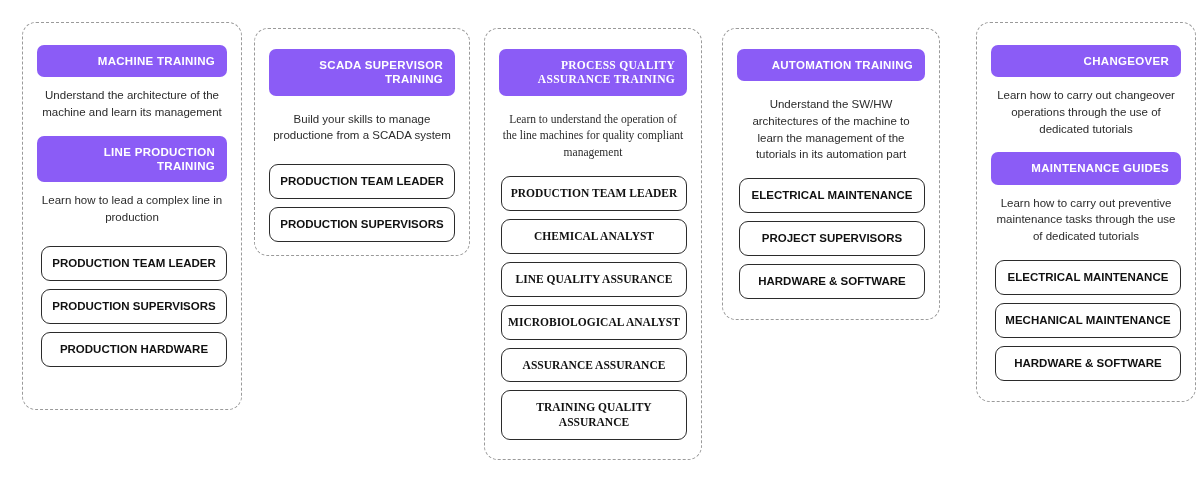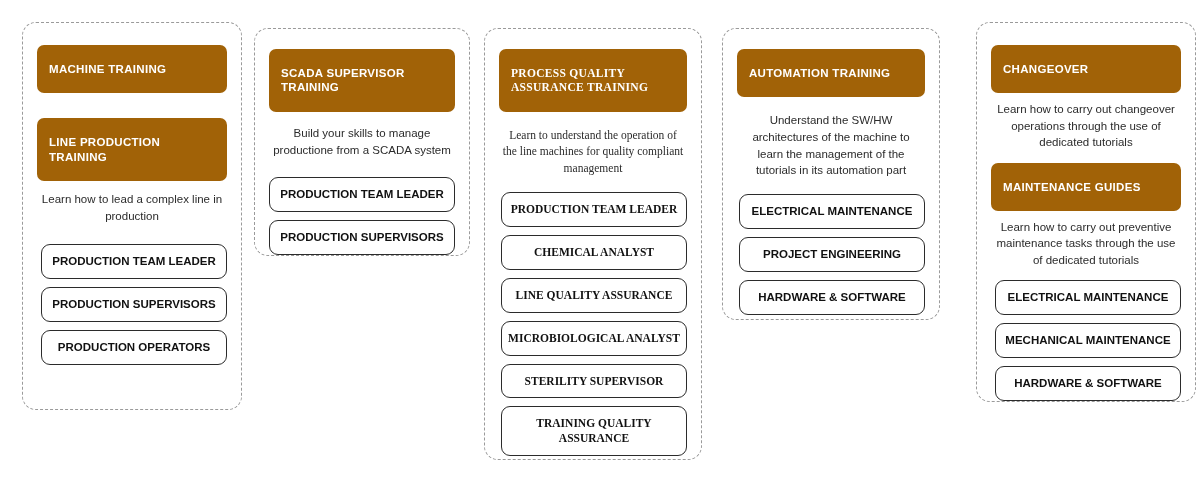--- a/index.html
+++ b/index.html
@@ -21,29 +21,29 @@
     position: absolute;
     border: 1.5px dashed #9a9a9a;
     border-radius: 14px;
     background: #ffffff;
     padding: 0 14px;
     display: flex;
     flex-direction: column;
     align-items: center;
   }
   .pill {
-    background: #a16207;
+    background: #8b5cf6;
     color: #ffffff;
     border-radius: 7px;
     font-weight: bold;
     font-size: 11.5px;
     letter-spacing: 0.3px;
-    text-align: left;
+    text-align: right;
     line-height: 1.25;
-    padding: 17px 12px;
+    padding: 9px 12px;
     width: 100%;
     max-width: 196px;
   }
   .desc {
     color: #2b2b2b;
     font-size: 11.5px;
     line-height: 1.45;
     text-align: center;
     width: 100%;
     padding: 0 2px;
@@ -74,29 +74,30 @@
   #col-4 { left: 976px; top: 22px;  width: 220px; height: 380px; padding-top: 22px; }
 </style>
 </head>
 <body>
 
 <div id="board">
 
   <div class="column" id="col-0">
     <div class="pill">MACHINE TRAINING</div>
     <div class="spacer-sm"></div>
+    <div class="desc">Understand the architecture of the machine and learn its management</div>
     <div class="spacer-md"></div>
     <div class="pill">LINE PRODUCTION TRAINING</div>
     <div class="spacer-sm"></div>
     <div class="desc">Learn how to lead a complex line in production</div>
     <div class="spacer-lg"></div>
     <div class="stack">
       <div class="item">PRODUCTION TEAM LEADER</div>
       <div class="item">PRODUCTION SUPERVISORS</div>
-      <div class="item">PRODUCTION OPERATORS</div>
+      <div class="item">PRODUCTION HARDWARE</div>
     </div>
   </div>
 
   <div class="column" id="col-1">
     <div class="pill">SCADA SUPERVISOR TRAINING</div>
     <div class="spacer-md"></div>
     <div class="desc">Build your skills to manage productione from a SCADA system</div>
     <div class="spacer-lg"></div>
     <div class="stack">
       <div class="item">PRODUCTION TEAM LEADER</div>
@@ -107,33 +108,33 @@
   <div class="column" id="col-2">
     <div class="pill">PROCESS QUALITY ASSURANCE TRAINING</div>
     <div class="spacer-md"></div>
     <div class="desc">Learn to understand the operation of the line machines for quality compliant management</div>
     <div class="spacer-md"></div>
     <div class="stack">
       <div class="item">PRODUCTION TEAM LEADER</div>
       <div class="item">CHEMICAL ANALYST</div>
       <div class="item">LINE QUALITY ASSURANCE</div>
       <div class="item">MICROBIOLOGICAL ANALYST</div>
-      <div class="item">STERILITY SUPERVISOR</div>
+      <div class="item">ASSURANCE ASSURANCE</div>
       <div class="item">TRAINING QUALITY ASSURANCE</div>
     </div>
   </div>
 
   <div class="column" id="col-3">
     <div class="pill">AUTOMATION TRAINING</div>
     <div class="spacer-md"></div>
     <div class="desc">Understand the SW/HW architectures of the machine to learn the management of the tutorials in its automation part</div>
     <div class="spacer-md"></div>
     <div class="stack">
       <div class="item">ELECTRICAL MAINTENANCE</div>
-      <div class="item">PROJECT ENGINEERING</div>
+      <div class="item">PROJECT SUPERVISORS</div>
       <div class="item">HARDWARE &amp; SOFTWARE</div>
     </div>
   </div>
 
   <div class="column" id="col-4">
     <div class="pill">CHANGEOVER</div>
     <div class="spacer-sm"></div>
     <div class="desc">Learn how to carry out changeover operations through the use of dedicated tutorials</div>
     <div class="spacer-md"></div>
     <div class="pill">MAINTENANCE GUIDES</div>

